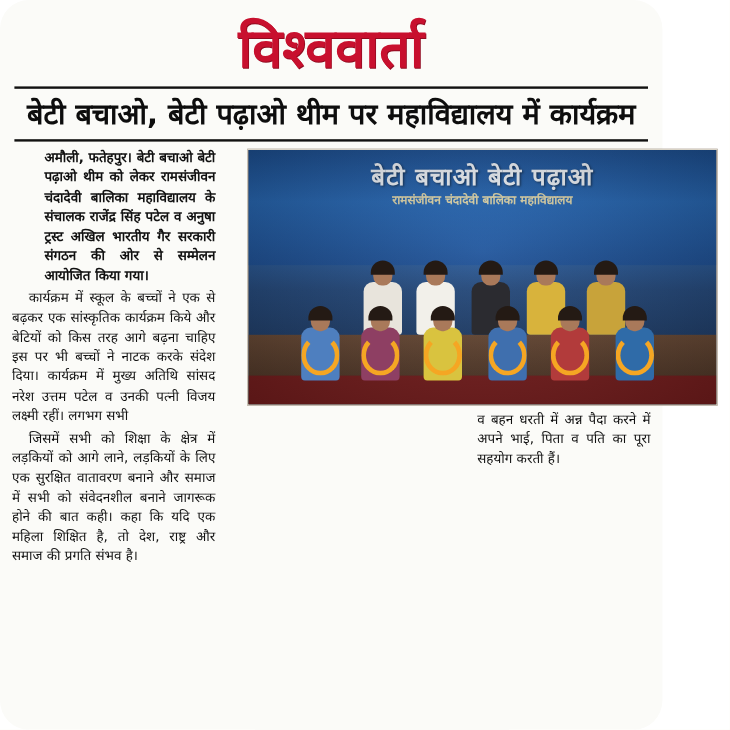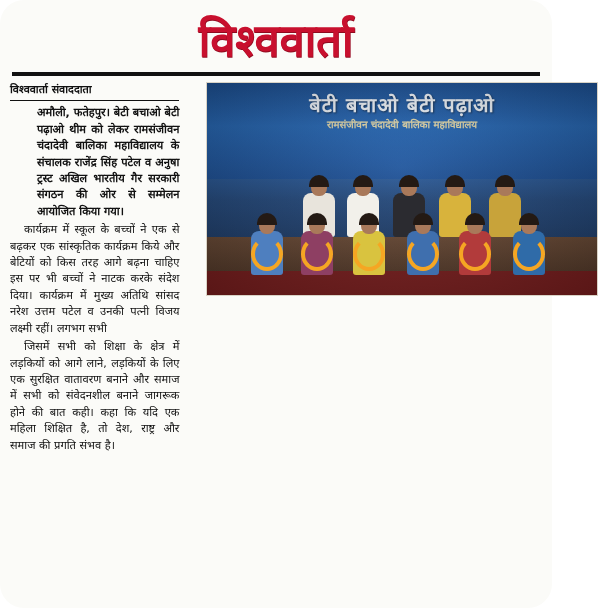--- a/index.html
+++ b/index.html
@@ -201,37 +201,38 @@
 </head>
 <body>
 
 <div class="page">
 
   <div class="masthead">
     <div class="masthead-title">विश्ववार्ता</div>
   </div>
   <div class="rule-top"></div>
 
+  <div class="headline">बेटी बचाओ, बेटी पढ़ाओ थीम पर महाविद्यालय में कार्यक्रम</div>
   <div class="rule-under-headline"></div>
 
   <div class="body-area">
 
     <div class="col col1">
-      <span class="byline">विश्ववार्ता संवाददाता</span>
       <p class="para first dateline">अमौली, फतेहपुर। बेटी बचाओ बेटी पढ़ाओ थीम को लेकर रामसंजीवन चंदादेवी बालिका महाविद्यालय के संचालक राजेंद्र सिंह पटेल व अनुषा ट्रस्ट अखिल भारतीय गैर सरकारी संगठन की ओर से सम्मेलन आयोजित किया गया।</p>
       <p class="para">कार्यक्रम में स्कूल के बच्चों ने एक से बढ़कर एक सांस्कृतिक कार्यक्रम किये और बेटियों को किस तरह आगे बढ़ना चाहिए इस पर भी बच्चों ने नाटक करके संदेश दिया। कार्यक्रम में मुख्य अतिथि सांसद नरेश उत्तम पटेल व उनकी पत्नी विजय लक्ष्मी रहीं। लगभग सभी</p>
       <p class="para">जिसमें सभी को शिक्षा के क्षेत्र में लड़कियों को आगे लाने, लड़कियों के लिए एक सुरक्षित वातावरण बनाने और समाज में सभी को संवेदनशील बनाने जागरूक होने की बात कही। कहा कि यदि एक महिला शिक्षित है, तो देश, राष्ट्र और समाज की प्रगति संभव है।</p>
     </div>
 
     <div class="col col2">
       <div style="height:218px"></div>
     </div>
 
     <div class="col col3">
       <div style="height:218px"></div>
+      <p class="para first">व बहन धरती में अन्न पैदा करने में अपने भाई, पिता व पति का पूरा सहयोग करती हैं।</p>
     </div>
 
     <div class="photo-wrap">
       <div class="photo">
         <div class="banner"></div>
         <div class="banner-text">बेटी बचाओ बेटी पढ़ाओ</div>
         <div class="banner-sub">रामसंजीवन चंदादेवी बालिका महाविद्यालय</div>
 
         <div class="stage-floor"></div>
         <div class="carpet"></div>

